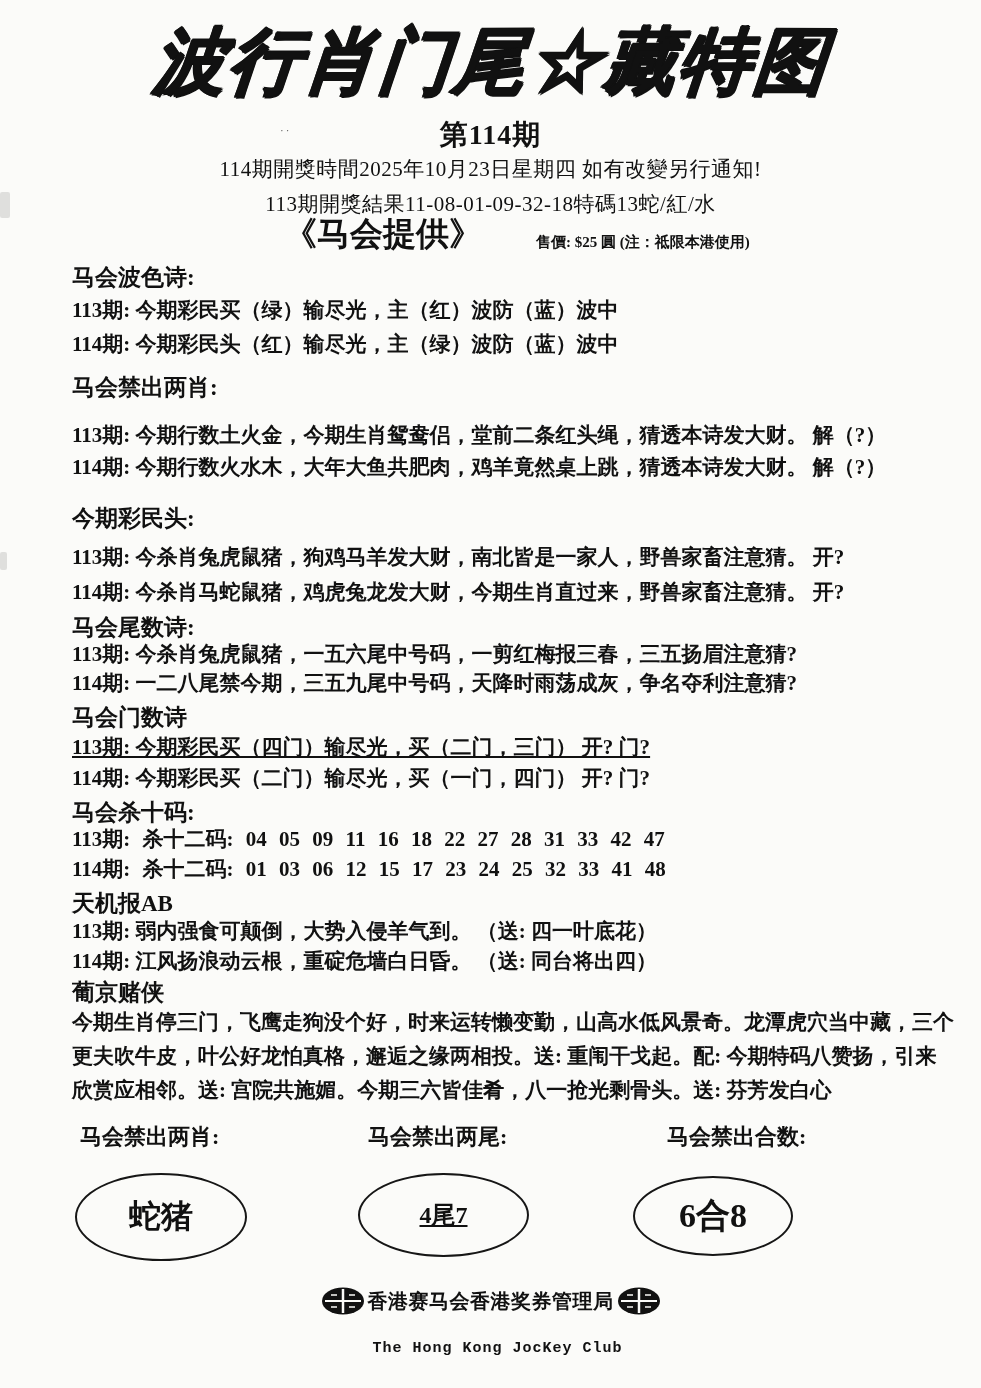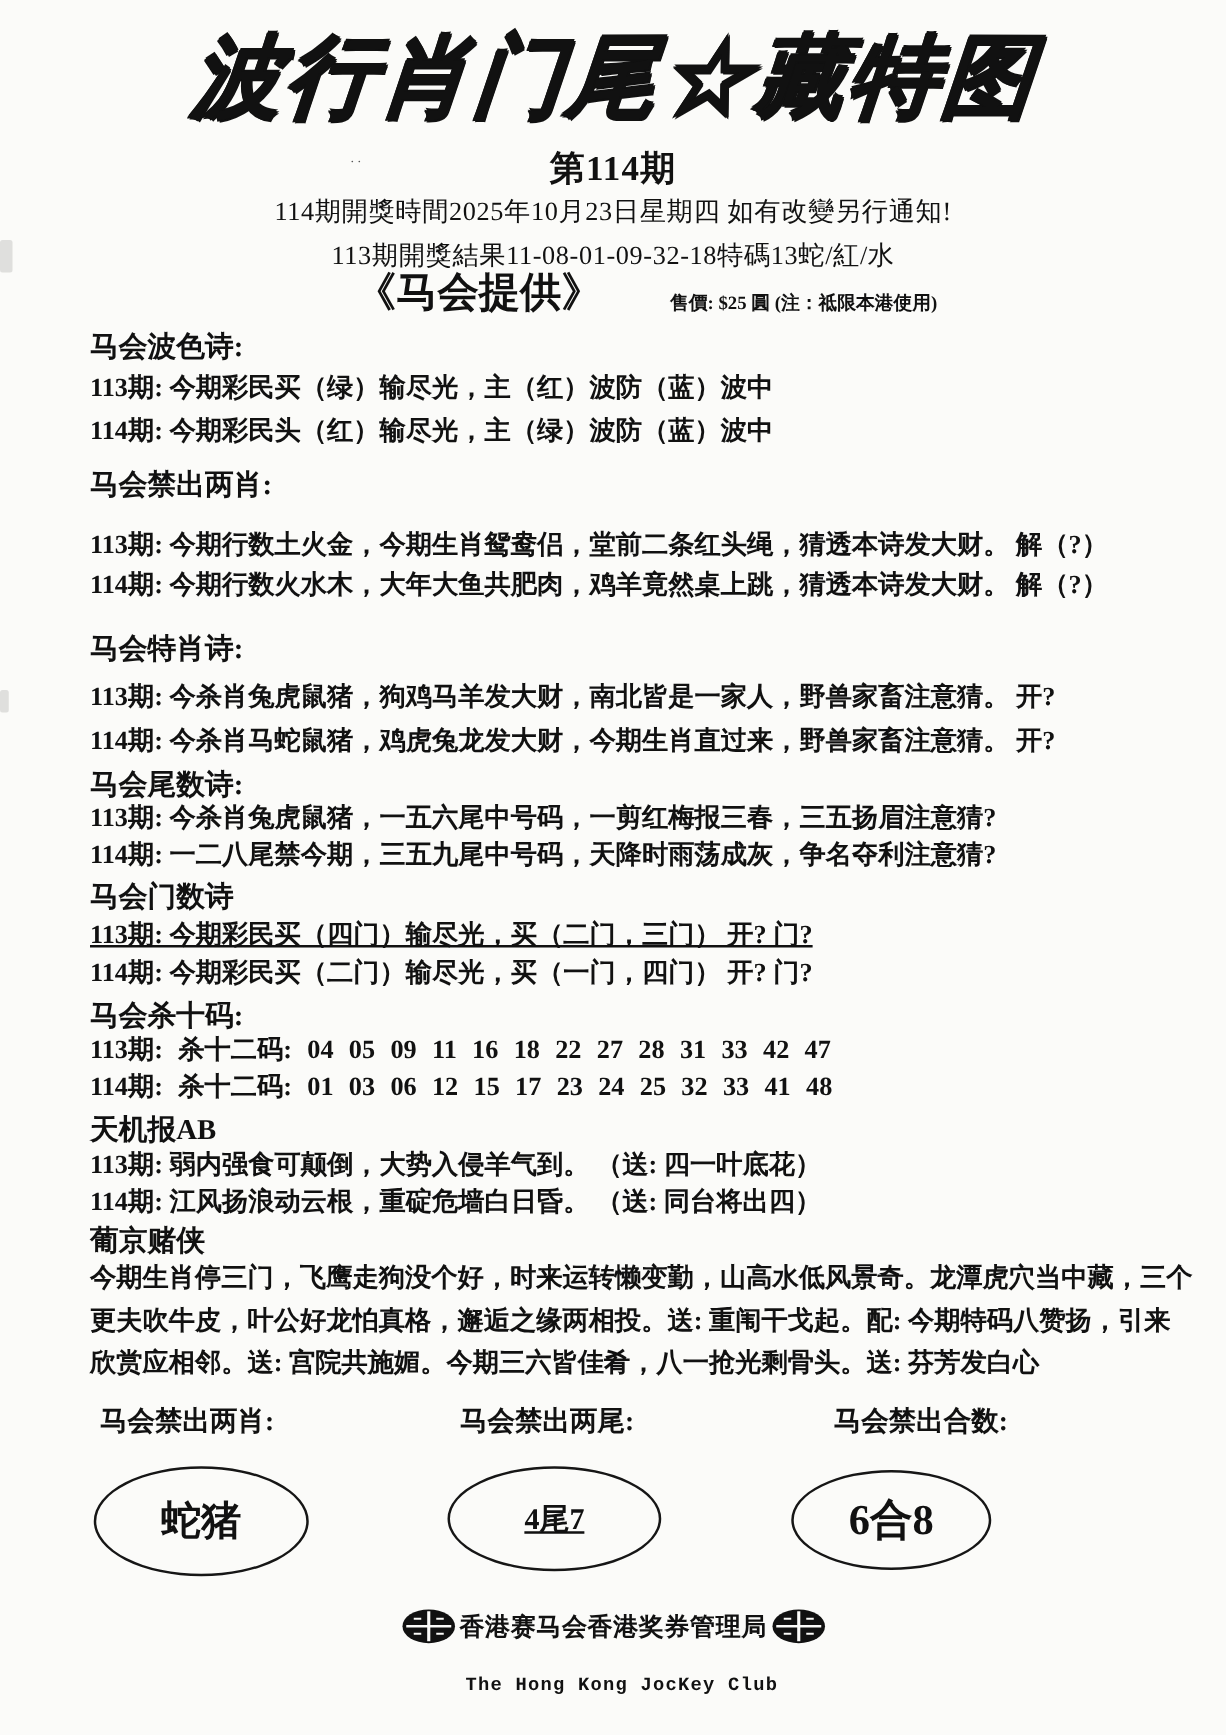--- a/index.html
+++ b/index.html
@@ -58,21 +58,21 @@
   <div class="abs price-note">售價: $25 圓 (注：祗限本港使用)</div>
 
   <div class="abs sec-h" style="top:262px;">马会波色诗:</div>
   <div class="abs line" style="top:296px;">113期: 今期彩民买（绿）输尽光，主（红）波防（蓝）波中</div>
   <div class="abs line" style="top:330px;">114期: 今期彩民头（红）输尽光，主（绿）波防（蓝）波中</div>
 
   <div class="abs sec-h" style="top:372px;">马会禁出两肖:</div>
   <div class="abs line" style="top:421px;">113期: 今期行数土火金，今期生肖鸳鸯侣，堂前二条红头绳，猜透本诗发大财。 解（?）</div>
   <div class="abs line" style="top:453px;">114期: 今期行数火水木，大年大鱼共肥肉，鸡羊竟然桌上跳，猜透本诗发大财。 解（?）</div>
 
-  <div class="abs sec-h" style="top:503px;">马会特肖诗:</div>
+  <div class="abs sec-h" style="top:503px;">今期彩民头:</div>
   <div class="abs line" style="top:543px;">113期: 今杀肖兔虎鼠猪，狗鸡马羊发大财，南北皆是一家人，野兽家畜注意猜。 开?</div>
   <div class="abs line" style="top:578px;">114期: 今杀肖马蛇鼠猪，鸡虎兔龙发大财，今期生肖直过来，野兽家畜注意猜。 开?</div>
 
   <div class="abs sec-h" style="top:612px;">马会尾数诗:</div>
   <div class="abs line" style="top:640px;">113期: 今杀肖兔虎鼠猪，一五六尾中号码，一剪红梅报三春，三五扬眉注意猜?</div>
   <div class="abs line" style="top:669px;">114期: 一二八尾禁今期，三五九尾中号码，天降时雨荡成灰，争名夺利注意猜?</div>
 
   <div class="abs sec-h" style="top:702px;">马会门数诗</div>
   <div class="abs line" style="top:733px;text-decoration:underline;">113期: 今期彩民买（四门）输尽光，买（二门，三门） 开? 门?</div>
   <div class="abs line" style="top:764px;">114期: 今期彩民买（二门）输尽光，买（一门，四门） 开? 门?</div>

